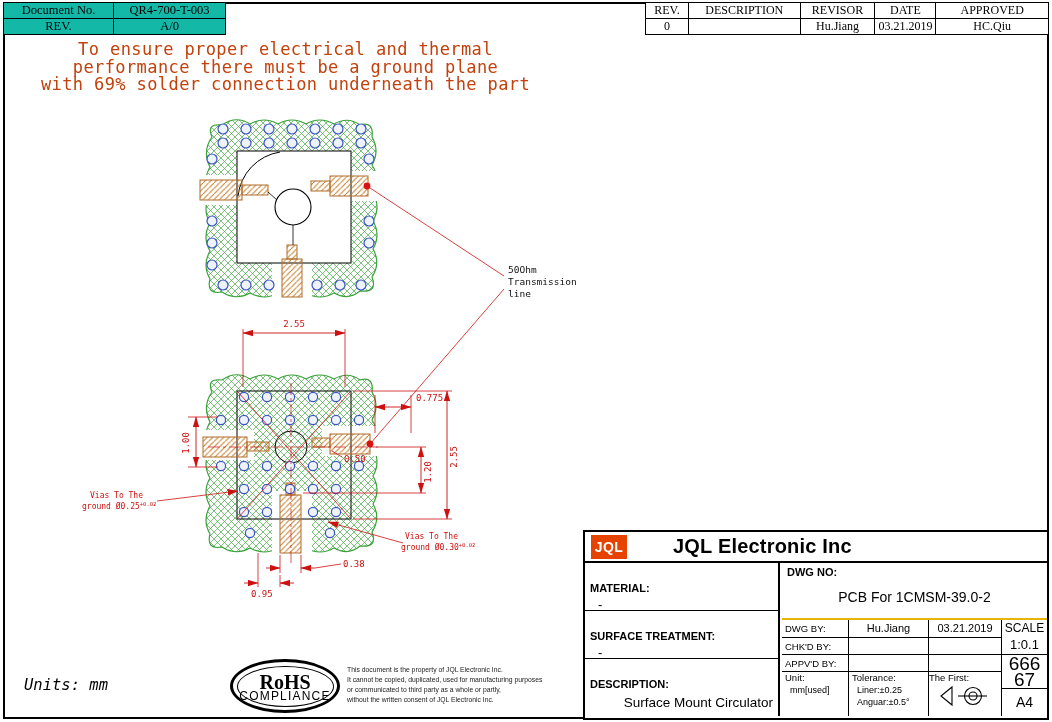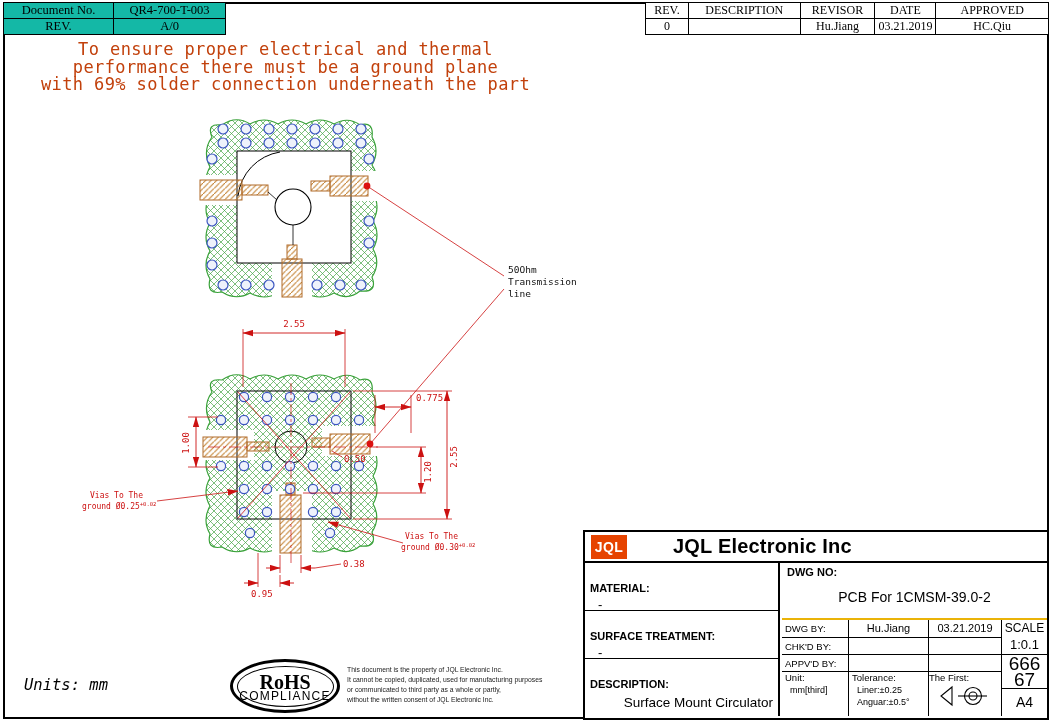--- a/index.html
+++ b/index.html
@@ -350,21 +350,21 @@
           <div class="cg valc br bb c-r1 c-c2">Hu.Jiang</div>
           <div class="cg valc br bb c-r1 c-c3">03.21.2019</div>
           <div class="cg lblc br bb c-r2 c-c1">CHK'D BY:</div>
           <div class="cg valc br bb c-r2 c-c2"></div>
           <div class="cg valc br bb c-r2 c-c3"></div>
           <div class="cg lblc br bb c-r3 c-c1">APPV'D BY:</div>
           <div class="cg valc br bb c-r3 c-c2"></div>
           <div class="cg valc br bb c-r3 c-c3"></div>
           <div class="cg br c-r4 c-c1 c-unit">
             <div>Unit:</div>
-            <div class="ind">mm[third]</div>
+            <div class="ind">mm[used]</div>
           </div>
           <div class="cg br c-r4 c-c2 c-tol">
             <div>Tolerance:</div>
             <div class="ind">Liner:±0.25</div>
             <div class="ind">Anguar:±0.5°</div>
           </div>
           <div class="cg br c-r4 c-c3 c-first">
             <div class="lblc">The First:</div>
             <svg class="sym" width="52" height="24" viewBox="0 0 52 24">
               <g fill="none" stroke="#000" stroke-width="1.1">

